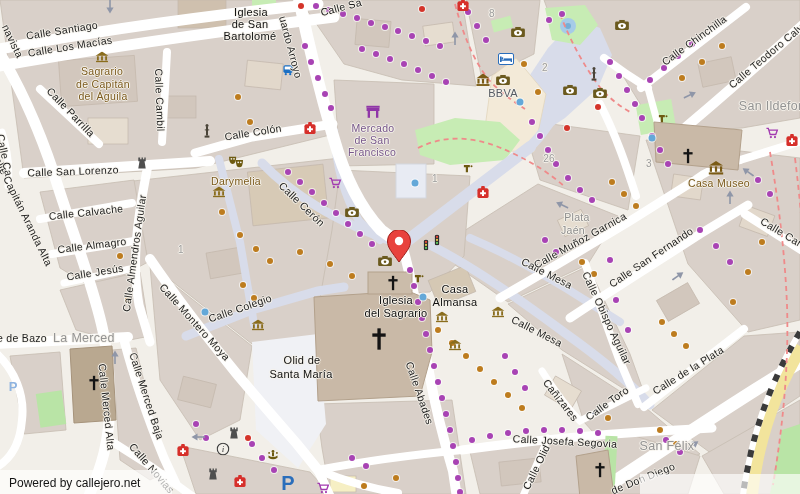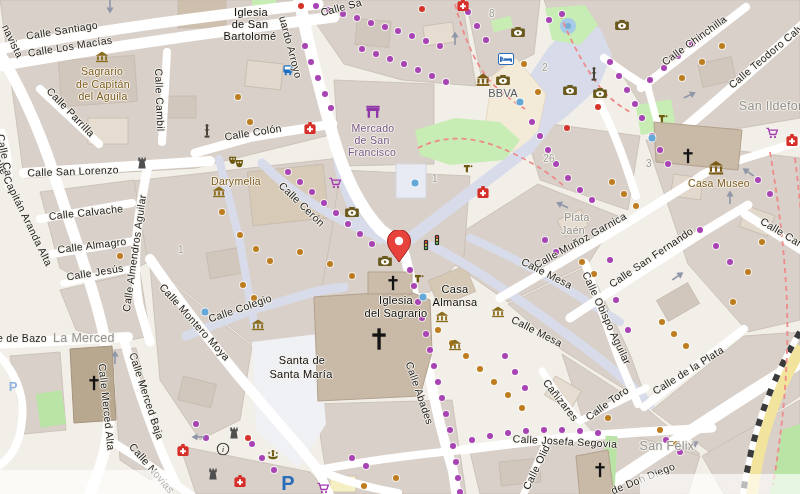--- a/index.html
+++ b/index.html
@@ -747,21 +747,21 @@
       <span class="lbl street" style="left: 790px; top: 237px; transform: translate(-50%, -50%) rotate(31deg);">Calle Carrera</span>
       <span class="lbl street" style="left: 694px; top: 40px; transform: translate(-50%, -50%) rotate(-36deg);">Calle Chinchilla</span>
       <span class="lbl street" style="left: 775px; top: 48px; transform: translate(-50%, -50%) rotate(-40deg);">Calle Teodoro Calvache</span>
       <span class="lbl street" style="left: 561px; top: 400px; transform: translate(-50%, -50%) rotate(52deg);">Cañizares</span>
       <span class="lbl street" style="left: 607px; top: 403px; transform: translate(-50%, -50%) rotate(-36deg);">Calle Toro</span>
       <span class="lbl street" style="left: 688px; top: 370px; transform: translate(-50%, -50%) rotate(-32deg);">Calle de la Plata</span>
       <span class="lbl street" style="left: 565px; top: 441px; transform: translate(-50%, -50%) rotate(3deg);">Calle Josefa Segovia</span>
       <span class="lbl street" style="left: 536px; top: 467px; transform: translate(-50%, -50%) rotate(-64deg);">Calle Olid</span>
       <span class="lbl street" style="left: 643px; top: 478px; transform: translate(-50%, -50%) rotate(-22deg);">de Don Diego</span>
       <span class="lbl street" style="left: 5px; top: 155px; transform: translate(-50%, -50%) rotate(78deg);">Calle Ca</span>
-      <span class="lbl name" style="left: 302px; top: 360px; transform: translate(-50%, -50%) rotate(0deg);">Santa de</span>
+      <span class="lbl name" style="left: 302px; top: 360px; transform: translate(-50%, -50%) rotate(0deg);">Olid de</span>
       <span class="lbl name" style="left: 301px; top: 374px; transform: translate(-50%, -50%) rotate(0deg);">Santa María</span>
       <span class="lbl name" style="left: 396px; top: 300px; transform: translate(-50%, -50%) rotate(0deg);">Iglesia</span>
       <span class="lbl name" style="left: 396px; top: 313px; transform: translate(-50%, -50%) rotate(0deg);">del Sagrario</span>
       <span class="lbl name" style="left: 455px; top: 289px; transform: translate(-50%, -50%) rotate(0deg);">Casa</span>
       <span class="lbl name" style="left: 455px; top: 302px; transform: translate(-50%, -50%) rotate(0deg);">Almansa</span>
       <span class="lbl name" style="left: 251px; top: 12px; transform: translate(-50%, -50%) rotate(0deg);">Iglesia</span>
       <span class="lbl name" style="left: 250px; top: 24px; transform: translate(-50%, -50%) rotate(0deg);">de San</span>
       <span class="lbl name" style="left: 250px; top: 36px; transform: translate(-50%, -50%) rotate(0deg);">Bartolomé</span>
       <span class="lbl place" style="left: 577px; top: 217px; transform: translate(-50%, -50%) rotate(0deg);">Plata</span>
       <span class="lbl place" style="left: 573px; top: 230px; transform: translate(-50%, -50%) rotate(0deg);">Jaén</span>
@@ -786,14 +786,15 @@
     </div>
 
   <div id="pin" style="left: 399px; top: 262px;">
     <svg width="24" height="32" viewBox="-12 -32 24 32">
       <path d="M0,0 C-7,-10 -11.5,-14 -11.5,-21 A11.5,11.5 0 1 1 11.5,-21 C11.5,-14 7,-10 0,0 Z" fill="#e8423d" stroke="#9e1f1b" stroke-width="1"></path>
       <circle cx="0" cy="-21" r="4.2" fill="#ffffff"></circle>
     </svg>
   </div>
 
   <div class="attr-band" style="left:0;top:470px;width:172px;height:24px;"></div>
+  <div class="attribution" style="left:9px;top:476px;">Powered by callejero.net</div>
   <div class="attr-band" style="left:640px;top:474px;width:160px;height:20px;"></div>
 </div>
 
 </body></html>

